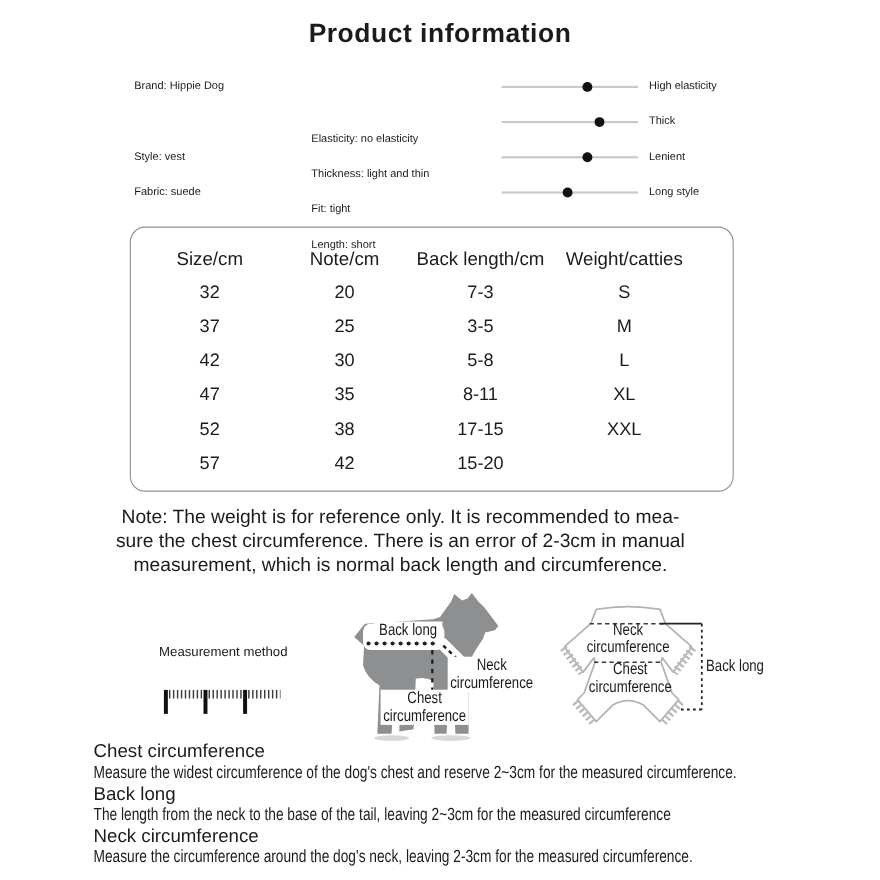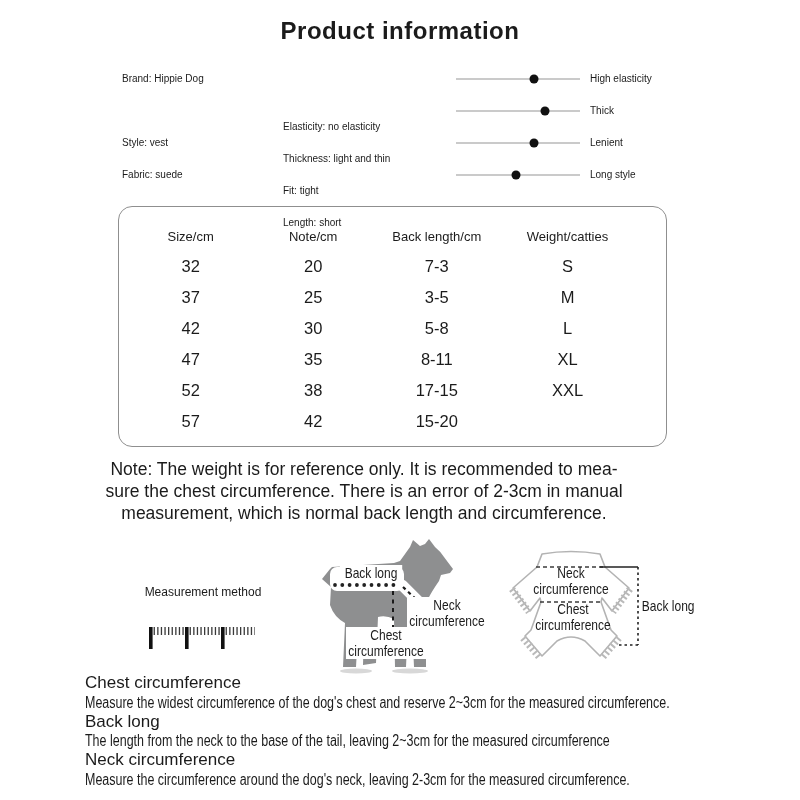--- a/index.html
+++ b/index.html
@@ -18,21 +18,21 @@
   .slider-track { position:absolute; left:456px; top:15px; width:124px; height:2px; background:#cacaca; }
   .slider-dot { position:absolute; top:50%; width:9px; height:9px; border-radius:50%;
                 background:#111; transform:translate(-50%,-50%); }
 
   
   .size-table { position:absolute; left:118px; top:206px; width:549px; height:241px;
                 border:1.6px solid #8f8f8f; border-radius:14px;
                 display:grid; grid-template-columns:26.2% 18.6% 26.6% 21.2%;
                 grid-template-rows:42px repeat(6,31px); align-items:center; padding-top:2px; }
   .size-table .tc { text-align:center; font-size:16.5px; white-space:nowrap; }
-  .size-table .th { font-size:13px;margin-top:12px; }
+  .size-table .th { font-size:17px;margin-top:12px; }
 
   
   .note { position:absolute; top:458px; left:0; width:728px; text-align:center;
           font-size:17.5px; line-height:22px; }
 
   
   .measure { position:absolute; top:535px; left:0; width:800px; height:142px; }
   .method-label { position:absolute; left:144px; top:46px; width:118px; text-align:center;
                   font-size:12px; line-height:22px; }
   .ruler { position:absolute; left:148px; top:92px; }

